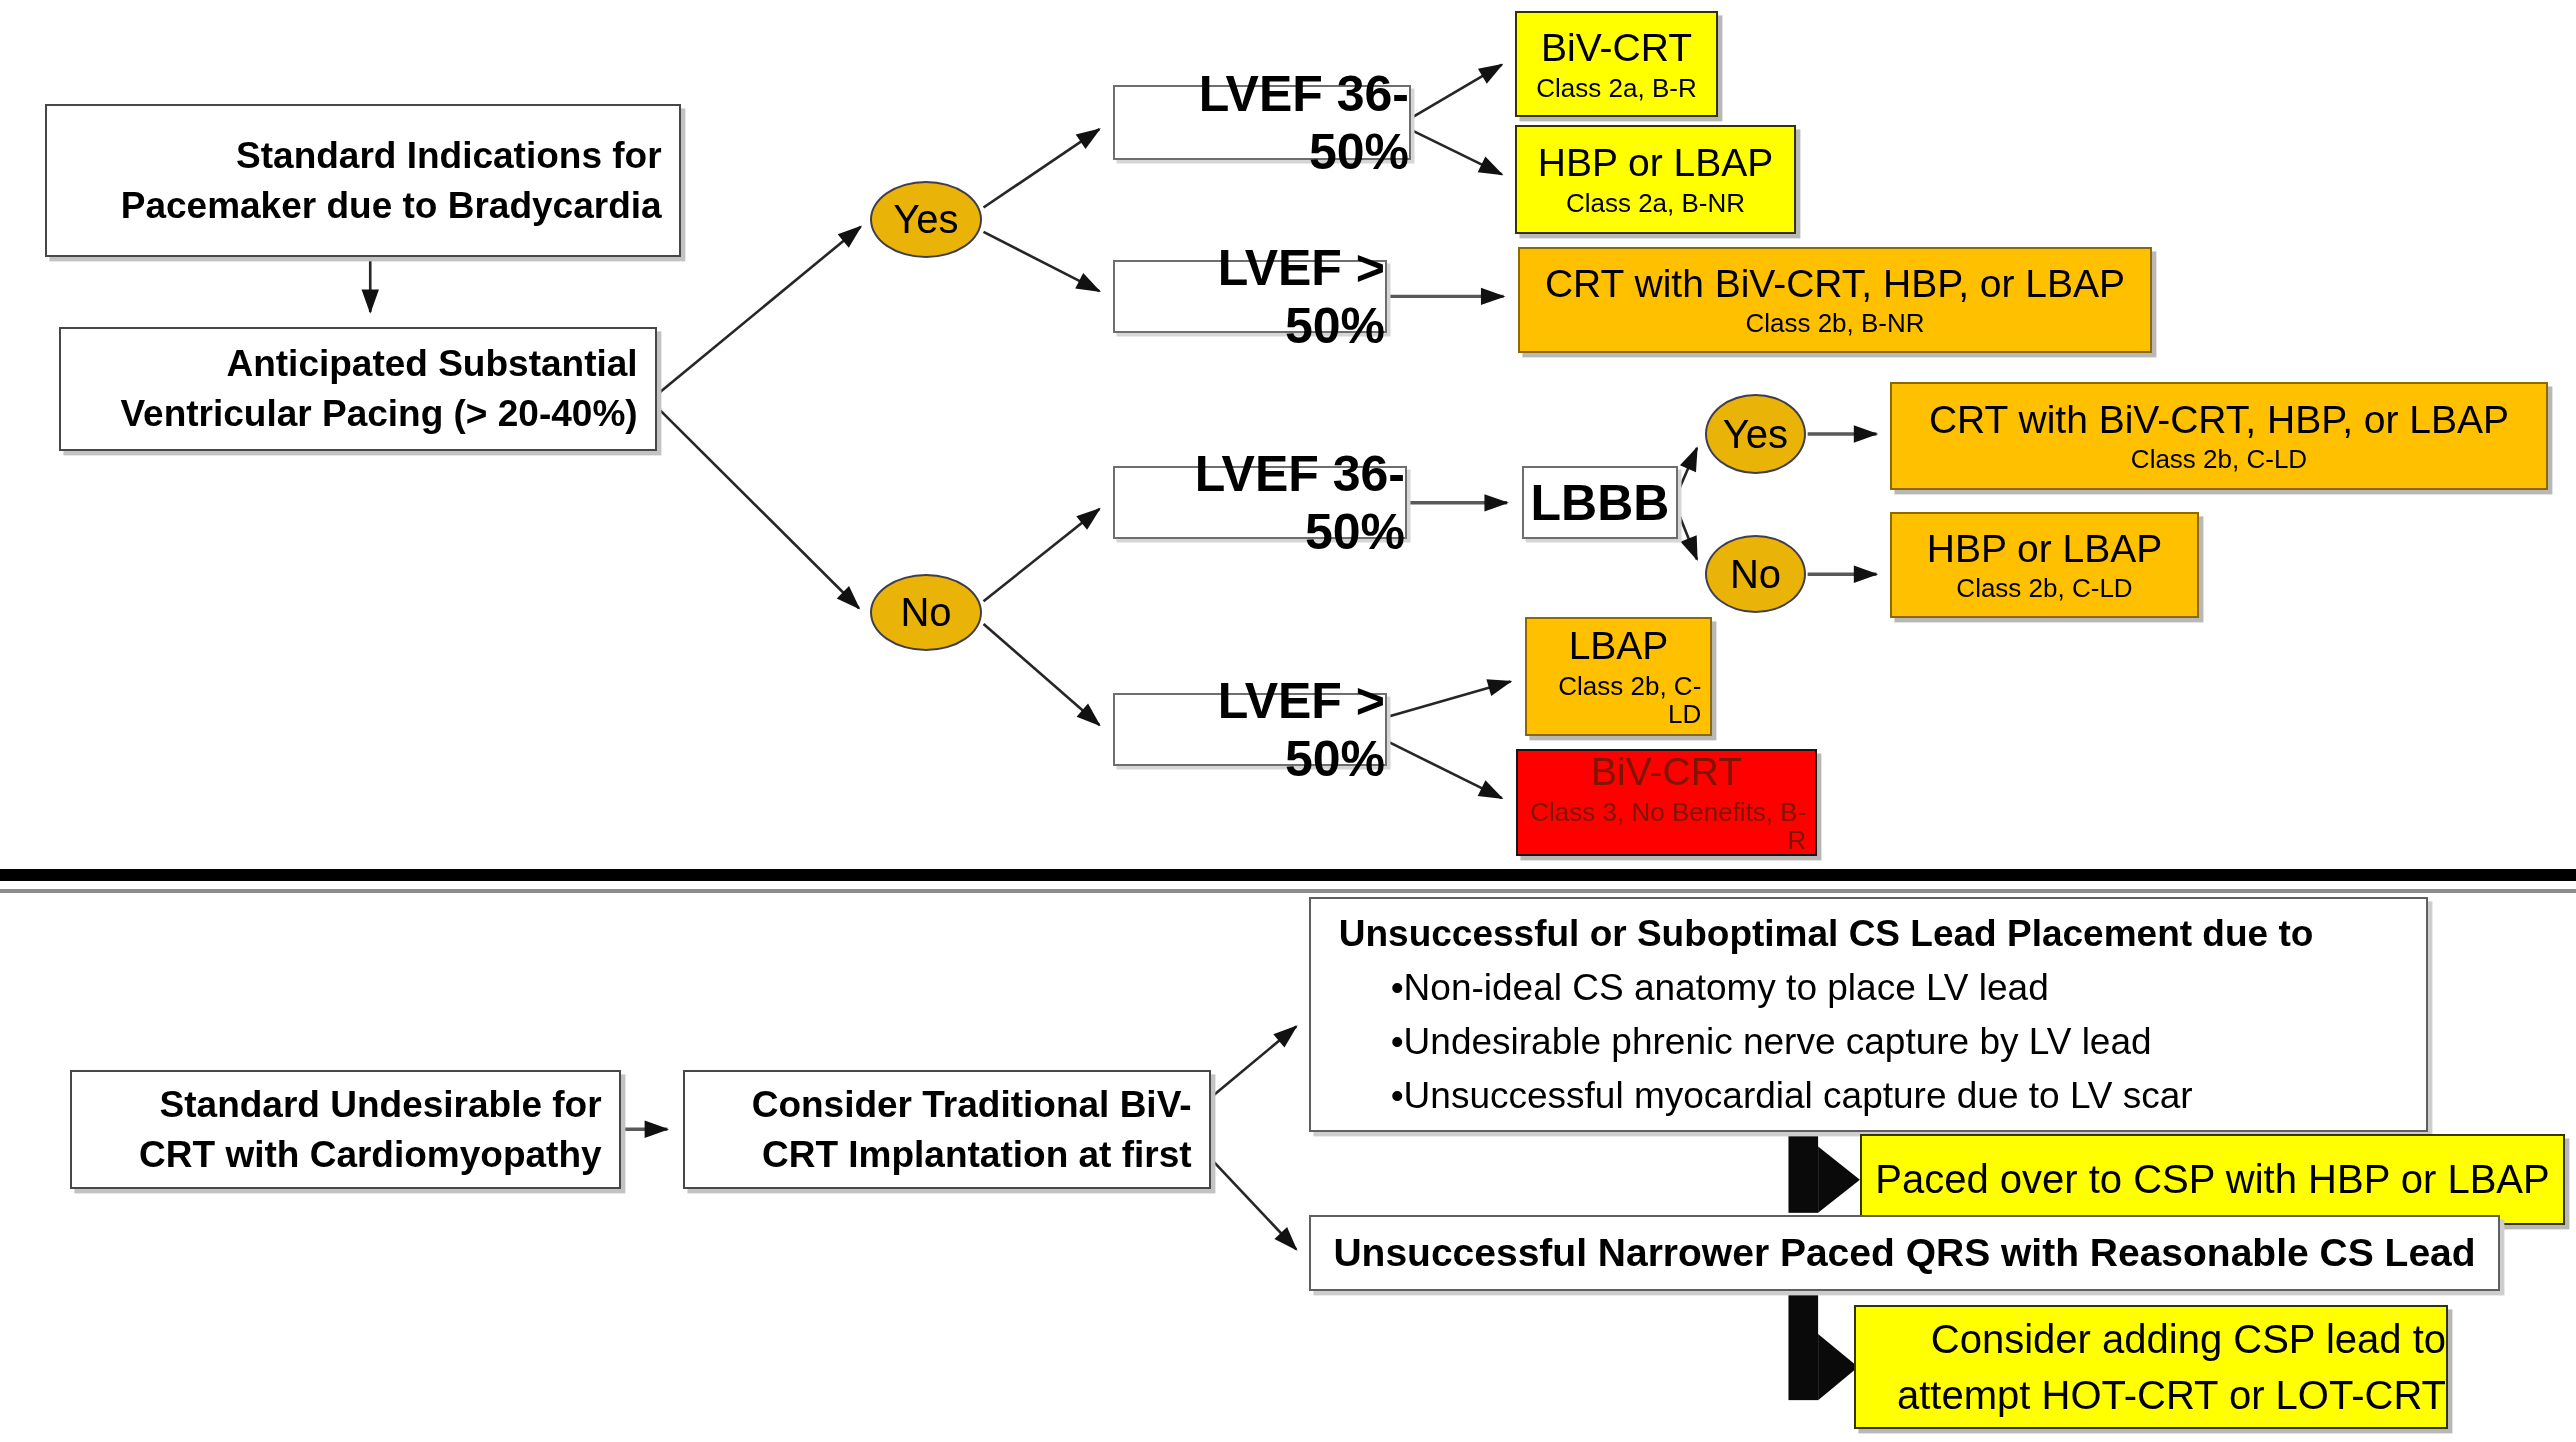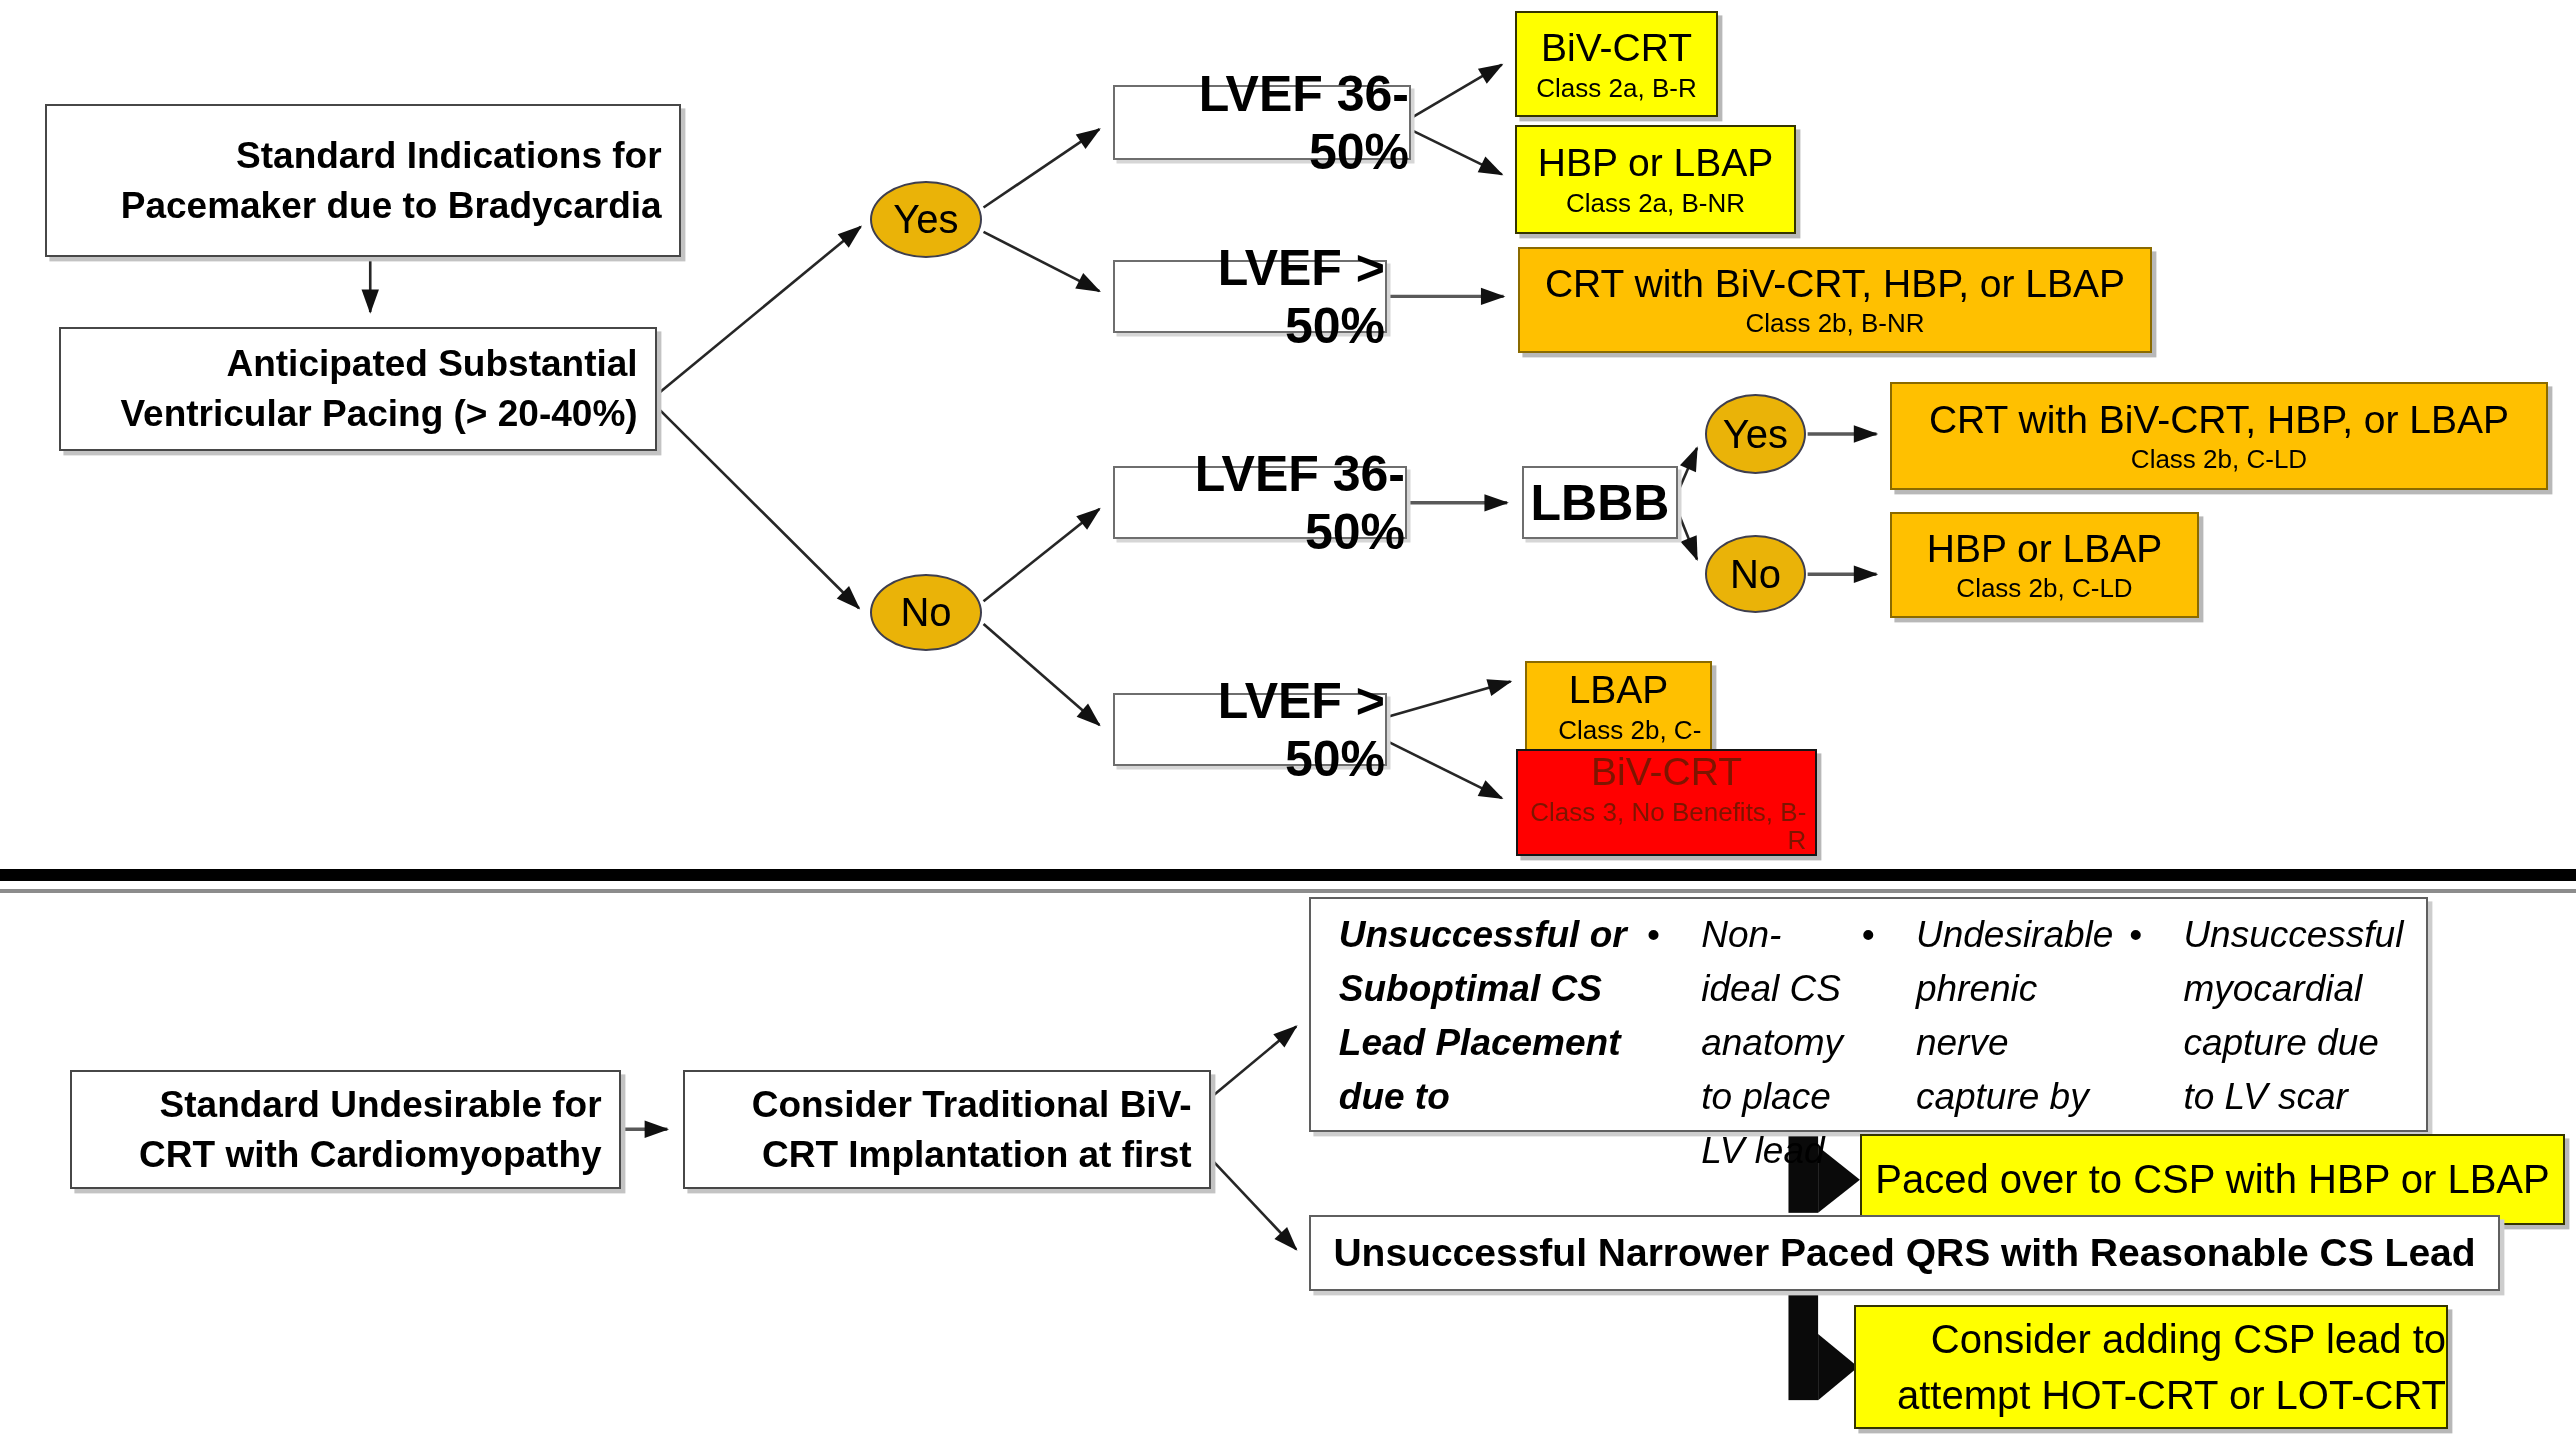--- a/index.html
+++ b/index.html
@@ -11,21 +11,21 @@
   .node{position:absolute;box-sizing:border-box;display:flex;align-items:center;justify-content:center;text-align:right;background:#fff;}
   .proc{border:2.6px solid #474747;box-shadow:4.4px 4.4px 0 #c3c3c3;font-weight:bold;font-size:37px;line-height:1.34;padding:5.2px 17.4px;}
   .small{border:2.6px solid #6e6e6e;box-shadow:3.5px 3.5px 0 #d6d6d6;font-size:50px;font-weight:bold;}
   .ellipse{border-radius:50%;border:2.6px solid #3e3e4e;font-size:40px;background:#eab308;}
   .outcome{flex-direction:column;gap:2.6px;box-shadow:4.4px 4.4px 0 rgba(0,0,0,0.28);padding:3.5px 8.7px;}
   .outcome .t{font-size:39px;line-height:1.15;}
   .outcome .s{font-size:26px;line-height:1.1;}
   .yellow{background:#FFFF00;border:2.6px solid #343400;}
   .orange{background:#FFC000;border:2.6px solid #8a6a00;}
   .red{background:#FF0000;border:2.6px solid #151515;color:#7d1500;}
-  .panel{align-items:flex-start;justify-content:center;text-align:left;flex-direction:row;border:2.6px solid #5f5f5f;box-shadow:4.4px 4.4px 0 #cdcdcd;padding:8.7px 22.6px;font-size:37px;font-style:italic;}
+  .panel{align-items:flex-start;justify-content:center;text-align:right;flex-direction:column;border:2.6px solid #5f5f5f;box-shadow:4.4px 4.4px 0 #cdcdcd;padding:8.7px 22.6px;font-size:37px;}
   .panel .hd{font-weight:bold;font-size:37px;line-height:54px;padding-left:5.2px;}
   .bullet{display:flex;line-height:54px;}
   .dot{width:70px;flex:0 0 70px;padding-left:15.7px;box-sizing:border-box;}
   .rule{position:absolute;left:0;width:2576px;}
   svg#wires{position:absolute;left:0;top:0;pointer-events:none;}
 </style>
 </head>
 <body>
 
 <div id="canvas">
@@ -135,21 +135,21 @@
 
   <div class="node outcome orange" style="left:1890px;top:512px;width:309px;height:106px;">
     <span class="t">HBP or LBAP</span>
     <span class="s">Class 2b, C-LD</span>
   </div>
 
   <div class="node small" style="left:1113px;top:693px;width:274px;height:73px;">
     <span>LVEF &gt; 50%</span>
   </div>
 
-  <div class="node outcome orange" style="left:1525px;top:617px;width:187px;height:119px;margin-top:44px;">
+  <div class="node outcome orange" style="left:1525px;top:617px;width:187px;height:119px;">
     <span class="t">LBAP</span>
     <span class="s">Class 2b, C-LD</span>
   </div>
 
   <div class="node outcome red" style="left:1516px;top:749px;width:301px;height:107px;">
     <span class="t">BiV-CRT</span>
     <span class="s">Class 3, No Benefits, B-R</span>
   </div>
 
   <div class="rule" style="top:869px;height:12.2px;background:#000;"></div>

